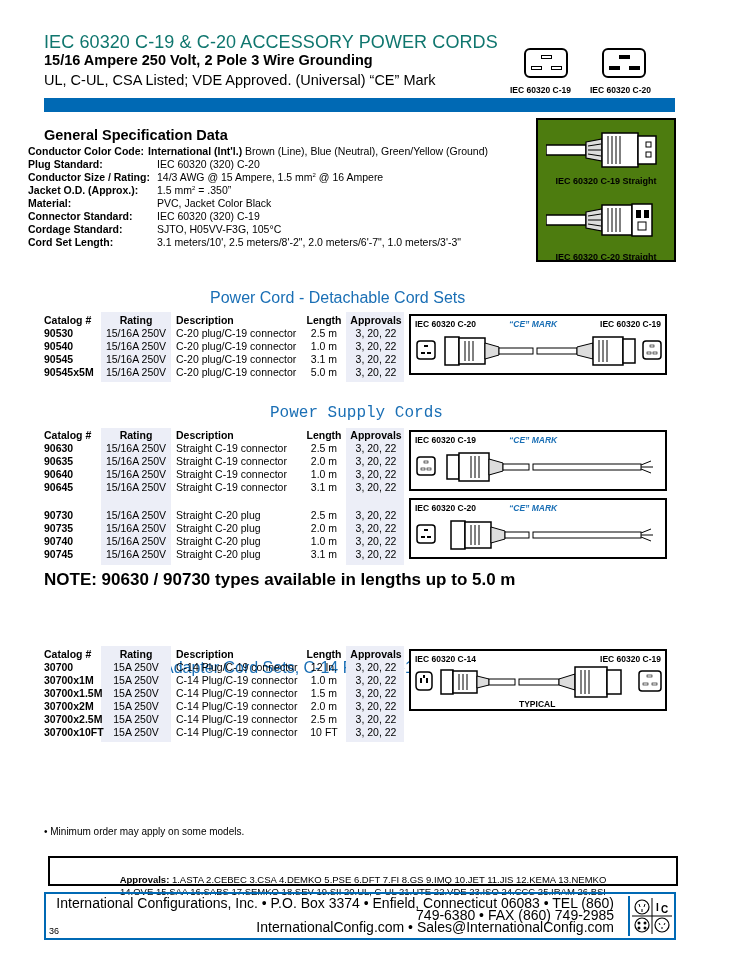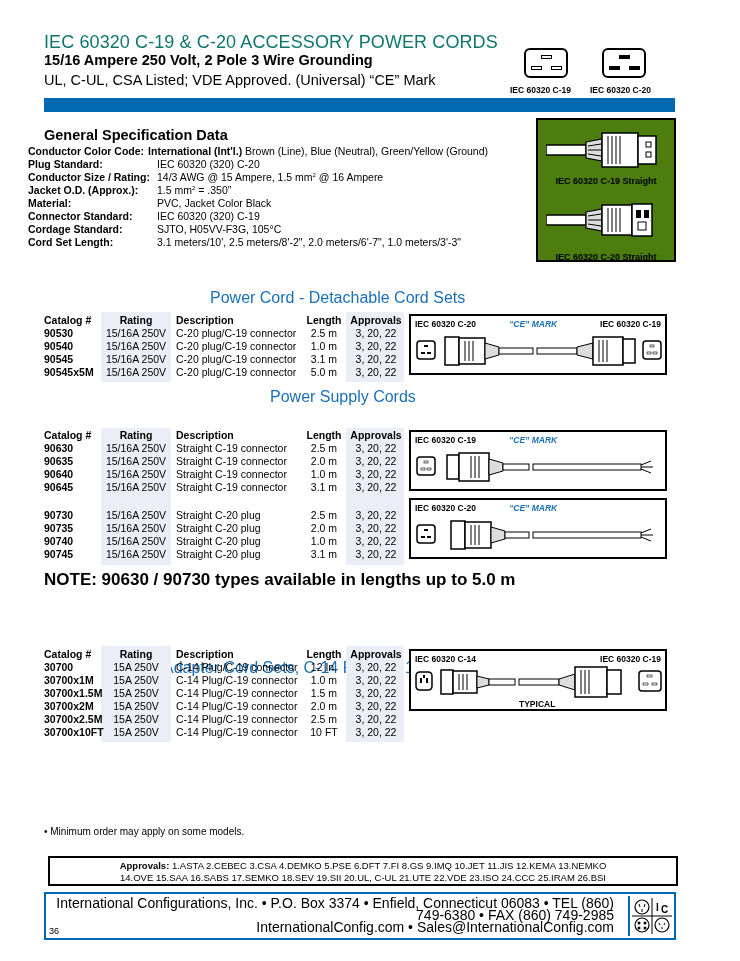--- a/index.html
+++ b/index.html
@@ -47,21 +47,21 @@
   .shade { position: absolute; background: #eceef7; }
 
   .diag { position: absolute; border: 2px solid #000; background: #fff; }
   .diag .lbl { position: absolute; font-size: 8.5px; font-weight: bold; white-space: nowrap; }
   .diag .ce { color: #1a6fb5; font-style: italic; }
 
   .note { left: 44px; top: 570px; font-size: 17px; font-weight: bold; white-space: nowrap; }
 
   .min-order { left: 44px; top: 826px; font-size: 10px; white-space: nowrap; }
 
-  .approvals-box { left: 48px; top: 856px; width: 630px; height: 30px; border: 2px solid #000; font-size: 9.5px; text-align: center; line-height: 12px; padding-top: 2px; }
+  .approvals-box { left: 48px; top: 856px; width: 630px; height: 30px; border: 2px solid #000; font-size: 9.5px; text-align: center; line-height: 12px; padding-top: 16px; }
   .approvals-box b { font-weight: bold; }
 
   .footer { left: 44px; top: 892px; width: 632px; height: 48px; border: 2px solid #0069b4; }
   .footer-text { position: absolute; left: 0; top: 3px; width: 568px; text-align: right; font-size: 14px; line-height: 12px; }
   .page-num { position: absolute; left: 3px; top: 32px; font-size: 9px; }
   .logo { position: absolute; right: 2px; top: 2px; width: 44px; height: 40px; border-left: 2px solid #0069b4; }
 </style>
 </head>
 <body>
 
@@ -214,21 +214,21 @@
       <line x1="188" y1="7" x2="188" y2="29" stroke="#000"></line>
       <line x1="192" y1="7" x2="192" y2="29" stroke="#000"></line>
     <rect x="208" y="6" width="12" height="24" fill="#fff" stroke="#000" stroke-width="1.5"></rect>
     <rect x="228" y="8" width="18" height="18" rx="3" fill="#fff" stroke="#000" stroke-width="1.5"></rect>
     <rect x="235" y="12" width="4" height="2" fill="#fff" stroke="#000" stroke-width="0.6"></rect>
       <rect x="232" y="19" width="4" height="2" fill="#fff" stroke="#000" stroke-width="0.6"></rect>
       <rect x="238" y="19" width="4" height="2" fill="#fff" stroke="#000" stroke-width="0.6"></rect>
   </svg>
 </div>
 
-<div class="abs section-title" style="left:270px;top:388px;">Power Supply Cords</div>
+<div class="abs section-title" style="left:270px;top:404px;font-family:Liberation Mono, monospace;">Power Supply Cords</div>
 
 <div class="shade" style="left:101px;top:428px;width:70px;height:137px;"></div>
 <div class="shade" style="left:346px;top:428px;width:58px;height:137px;"></div>
 
 <div class="tbl" style="top:429px;">
   <div class="row hdr">
     <span class="c c-cat">Catalog #</span>
     <span class="c c-rate">Rating</span>
     <span class="c c-desc">Description</span>
     <span class="c c-len">Length</span>

